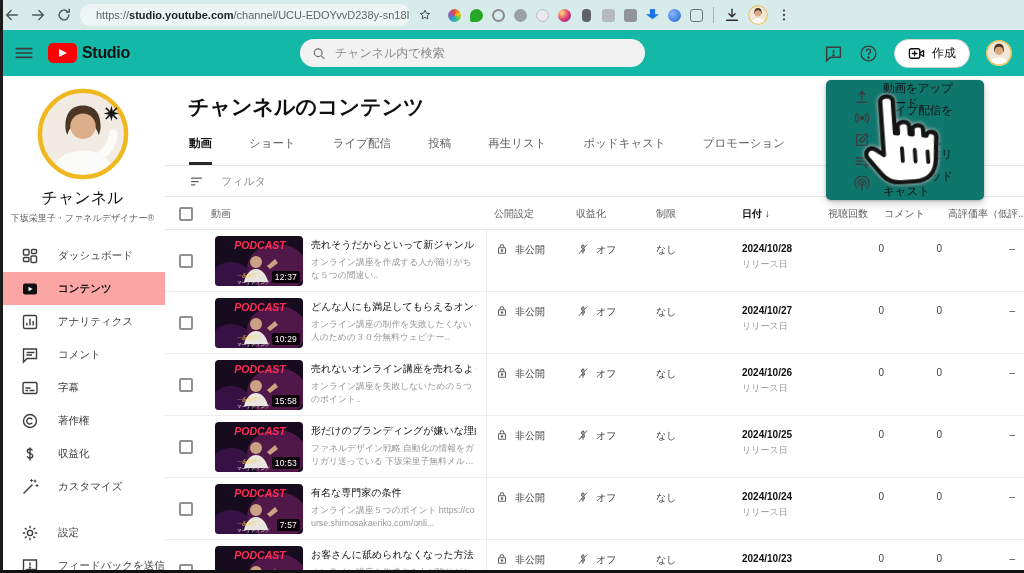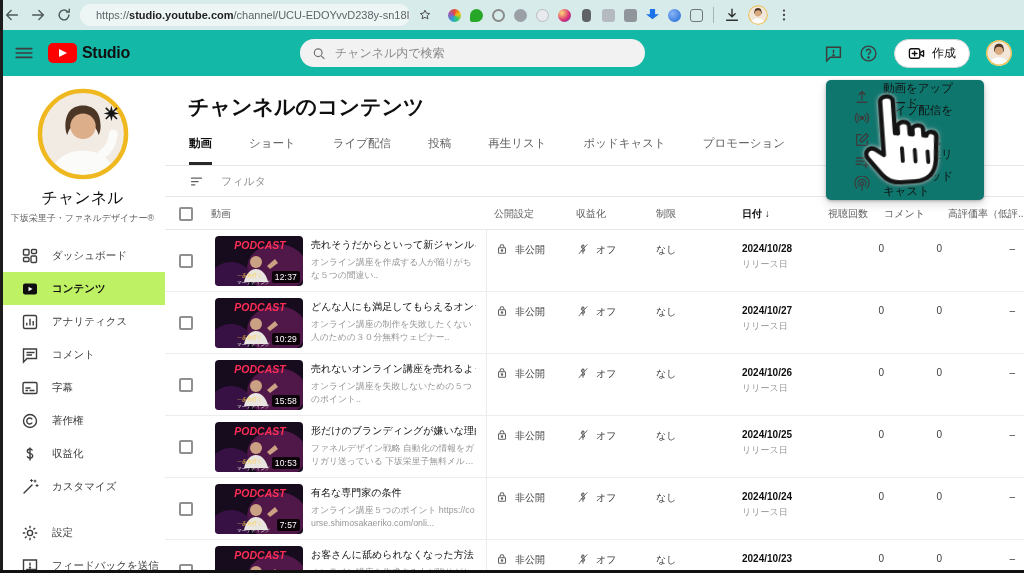--- a/index.html
+++ b/index.html
@@ -63,25 +63,25 @@
   .avatar-hdr svg{ width:100%; height:100%; display:block; }
 
   
   .sidebar { position:absolute; top:76px; left:0; width:165px; bottom:0; background:#fff; z-index:5; }
   .profile { text-align:center; padding-top:11px; }
   .avatar-big { width:94px; height:94px; margin:0 auto; }
   .avatar-big svg { width:100%; height:100%; display:block; }
   .ch-label { font-size:16px; font-weight:normal; color:#0f0f0f; margin-top:7px; }
   .ch-name { font-size:9px; color:#606060; margin-top:3px; white-space:nowrap; }
   .nav { margin-top:14px; }
-  .nav-item { height:33px; display:flex; align-items:center; gap:13px; padding-left:21px;
+  .nav-item { height:33px; display:flex; align-items:center; gap:19px; padding-left:21px;
     font-size:10.5px; color:#3d3d3d; cursor:pointer; }
   .nav-item .icon { width:18px; height:18px; flex:none; }
   .nav-item .icon svg{ width:100%; height:100%; }
-  .nav-item.active { background:#bef264; font-weight:bold; color:#0f0f0f; }
+  .nav-item.active { background:#fca5a5; font-weight:bold; color:#0f0f0f; }
   .nav-foot { margin-top:13px; }
 
   
   .main { position:absolute; top:76px; left:165px; right:0; bottom:0; background:#fff; overflow:hidden; }
   .page-title { font-size:21px; font-weight:bold; color:#0f0f0f; padding:17px 0 0 23px; }
   .tabs { display:flex; gap:37px; padding-left:24px; margin-top:15px; border-bottom:1px solid #e7e7e7; }
   .tab { font-size:11.5px; color:#606060; padding-bottom:11px; border-bottom:3px solid transparent; cursor:pointer; }
   .tab.active { color:#0f0f0f; font-weight:bold; border-bottom-color:#282828; }
   .filter-row { height:31px; display:flex; align-items:center; gap:17px; padding-left:24px;
     border-bottom:1px solid #e7e7e7; }

